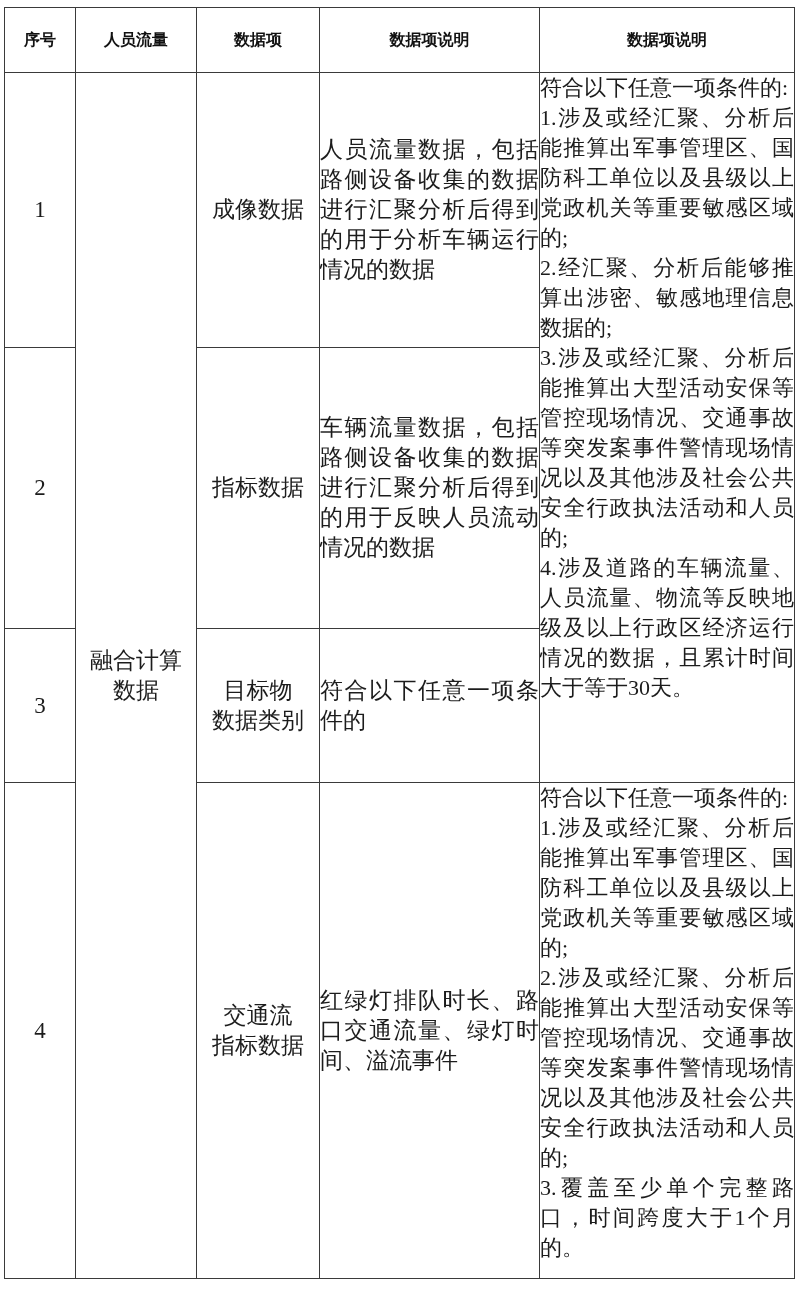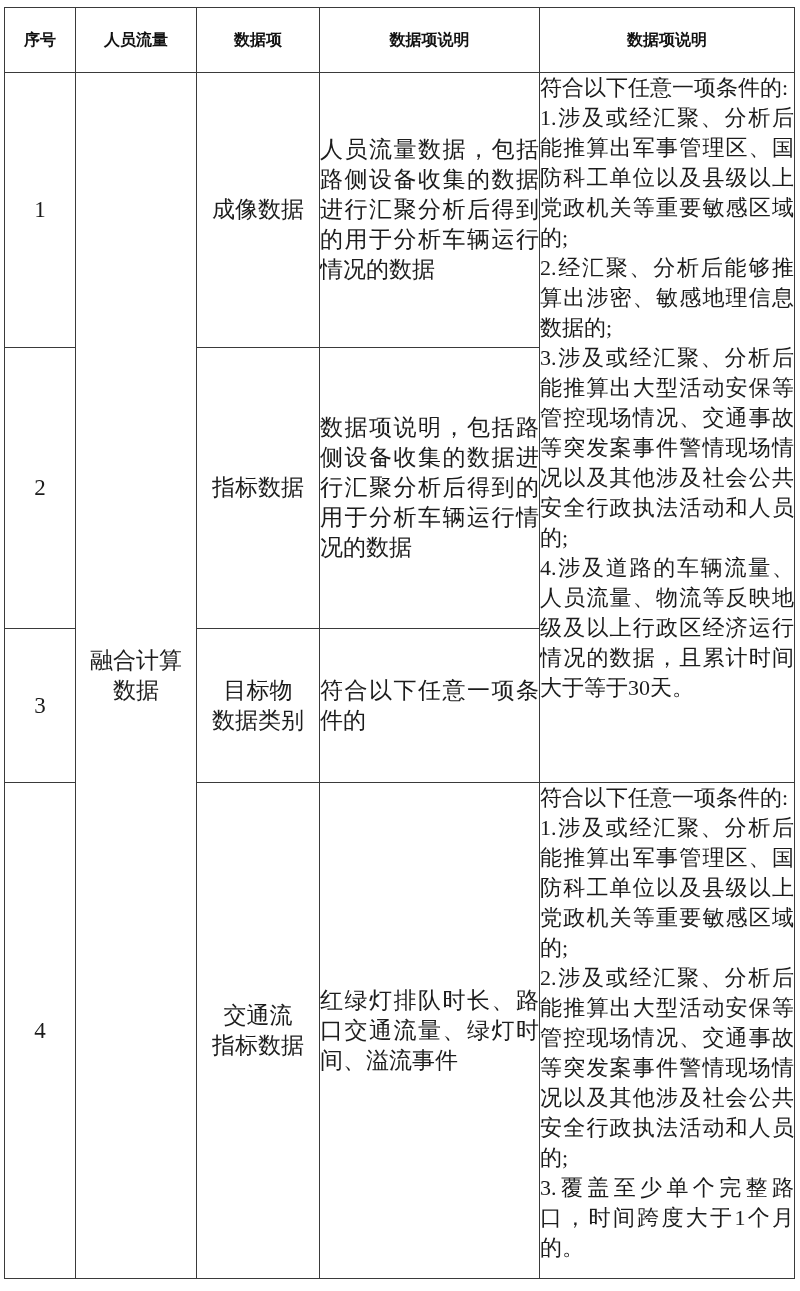--- a/index.html
+++ b/index.html
@@ -97,21 +97,21 @@
         <td class="desc-cell">人员流量数据，包括路侧设备收集的数据进行汇聚分析后得到的用于分析车辆运行情况的数据</td>
         <td class="rules-cell" rowspan="3">符合以下任意一项条件的:
 1.涉及或经汇聚、分析后能推算出军事管理区、国防科工单位以及县级以上党政机关等重要敏感区域的;
 2.经汇聚、分析后能够推算出涉密、敏感地理信息数据的;
 3.涉及或经汇聚、分析后能推算出大型活动安保等管控现场情况、交通事故等突发案事件警情现场情况以及其他涉及社会公共安全行政执法活动和人员的;
 4.涉及道路的车辆流量、人员流量、物流等反映地级及以上行政区经济运行情况的数据，且累计时间大于等于30天。</td>
       </tr>
       <tr class="row-2">
         <td class="center-cell">2</td>
         <td class="center-cell">指标数据</td>
-        <td class="desc-cell">数据项说明，包括路侧设备收集的数据进行汇聚分析后得到的用于分析车辆运行情况的数据</td>
+        <td class="desc-cell">车辆流量数据，包括路侧设备收集的数据进行汇聚分析后得到的用于反映人员流动情况的数据</td>
       </tr>
       <tr class="row-3">
         <td class="center-cell">3</td>
         <td class="center-cell">目标物
 数据类别</td>
         <td class="desc-cell">符合以下任意一项条件的</td>
       </tr>
       <tr class="row-4">
         <td class="center-cell">4</td>
         <td class="center-cell">交通流

